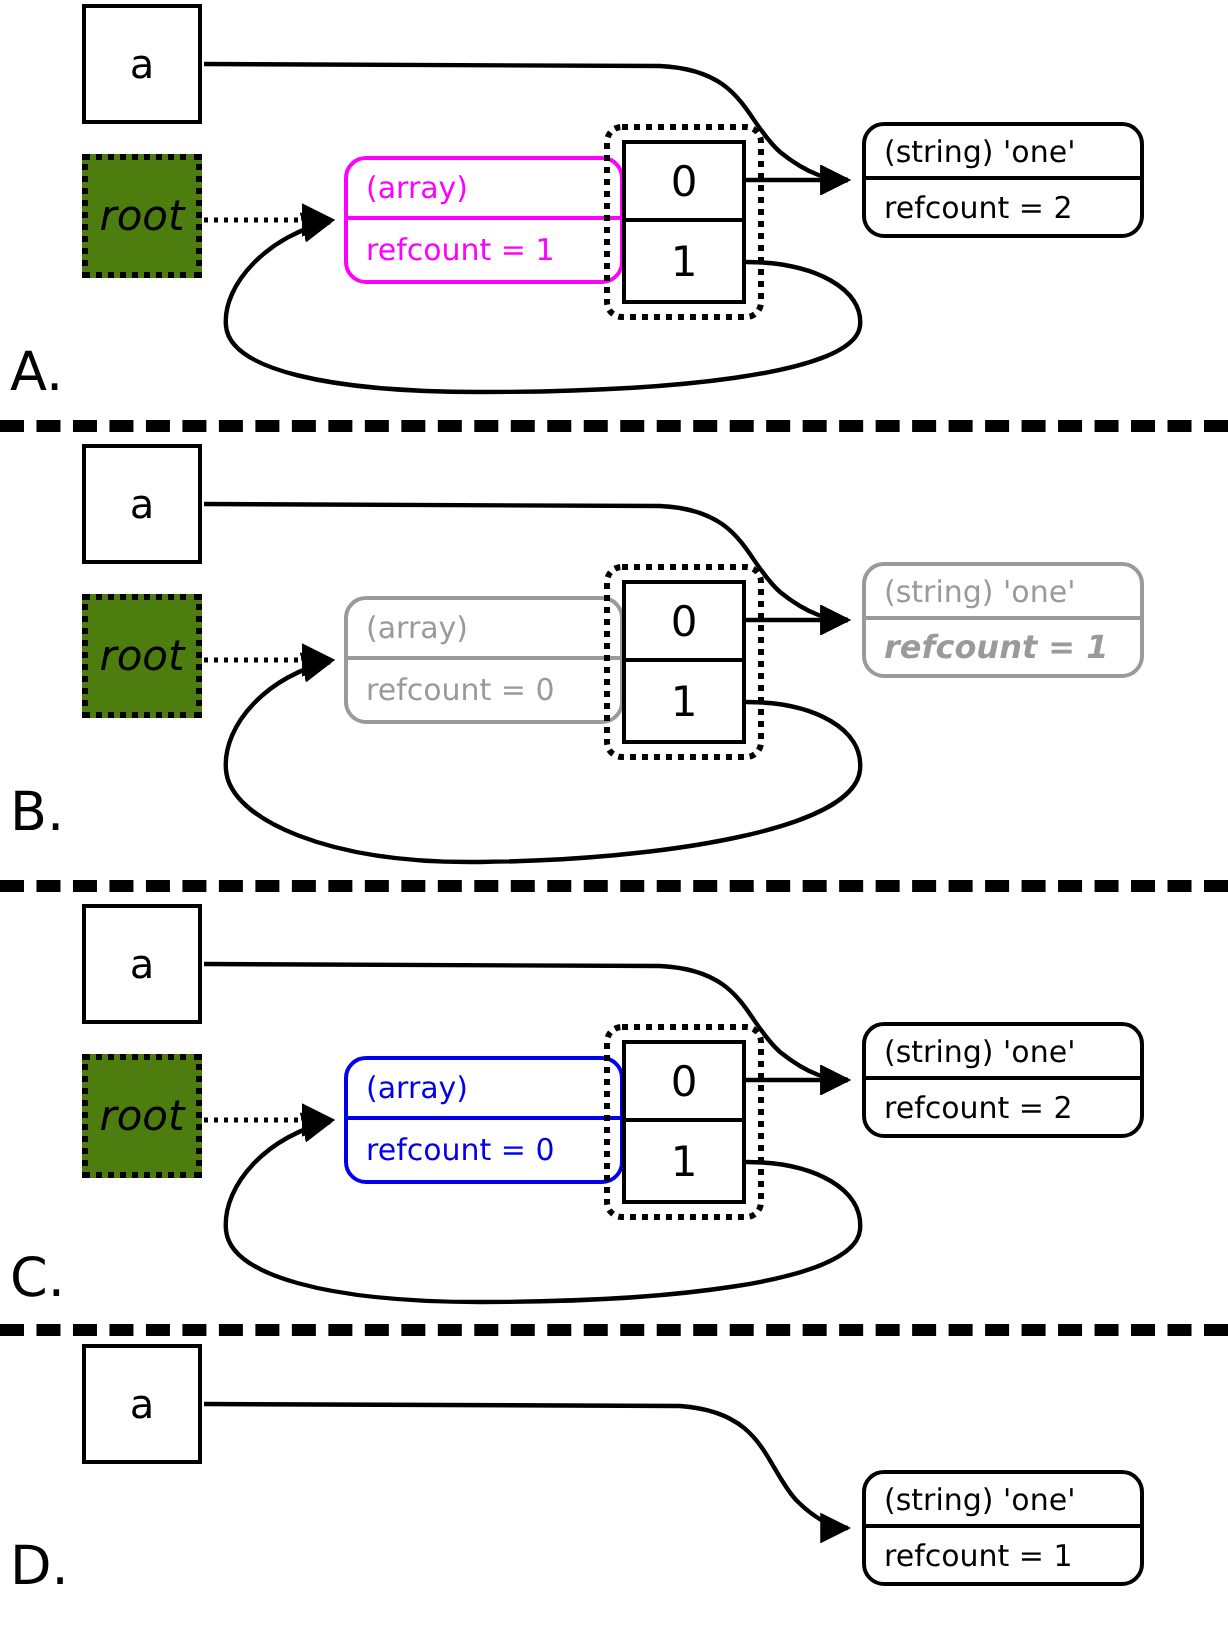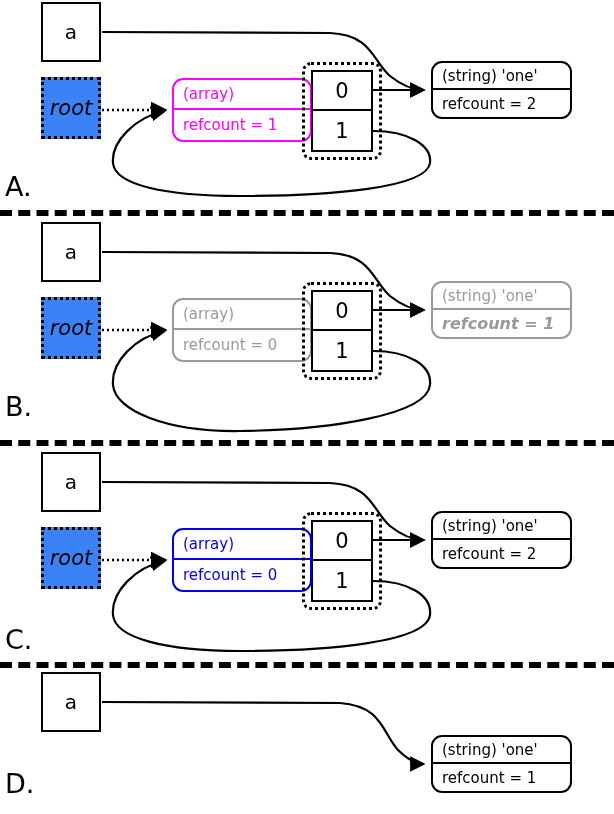--- a/index.html
+++ b/index.html
@@ -13,21 +13,21 @@
           font-family:"DejaVu Sans","Liberation Sans",sans-serif;
           line-height:1;}
   
   .varbox{position:absolute;width:60px;height:60px;border:2.5px solid #000;
           box-sizing:border-box;display:flex;align-items:center;
           justify-content:center;font-size:20px;color:#000;background:#fff;}
   
   .rootbox{position:absolute;width:60px;height:62px;border:3px dotted #000;
            box-sizing:border-box;display:flex;align-items:center;
            justify-content:center;font-size:21px;font-style:italic;color:#000;
-           background:#3b82f6;}
+           background:#4d7c0f;}
   
   .zval{position:absolute;box-sizing:border-box;border:2.5px solid #000;
         border-radius:11px;background:#fff;overflow:hidden;}
   .zval .row{height:50%;display:flex;align-items:center;padding-left:9px;
              font-size:15px;color:#000;box-sizing:border-box;}
   .zval .row.top{border-bottom:2.5px solid #000;}
   .zval.magenta{border-color:#ff00ff;}
   .zval.magenta .row{color:#ff00ff;}
   .zval.magenta .row.top{border-bottom-color:#ff00ff;}
   .zval.blue{border-color:#0000ee;}

